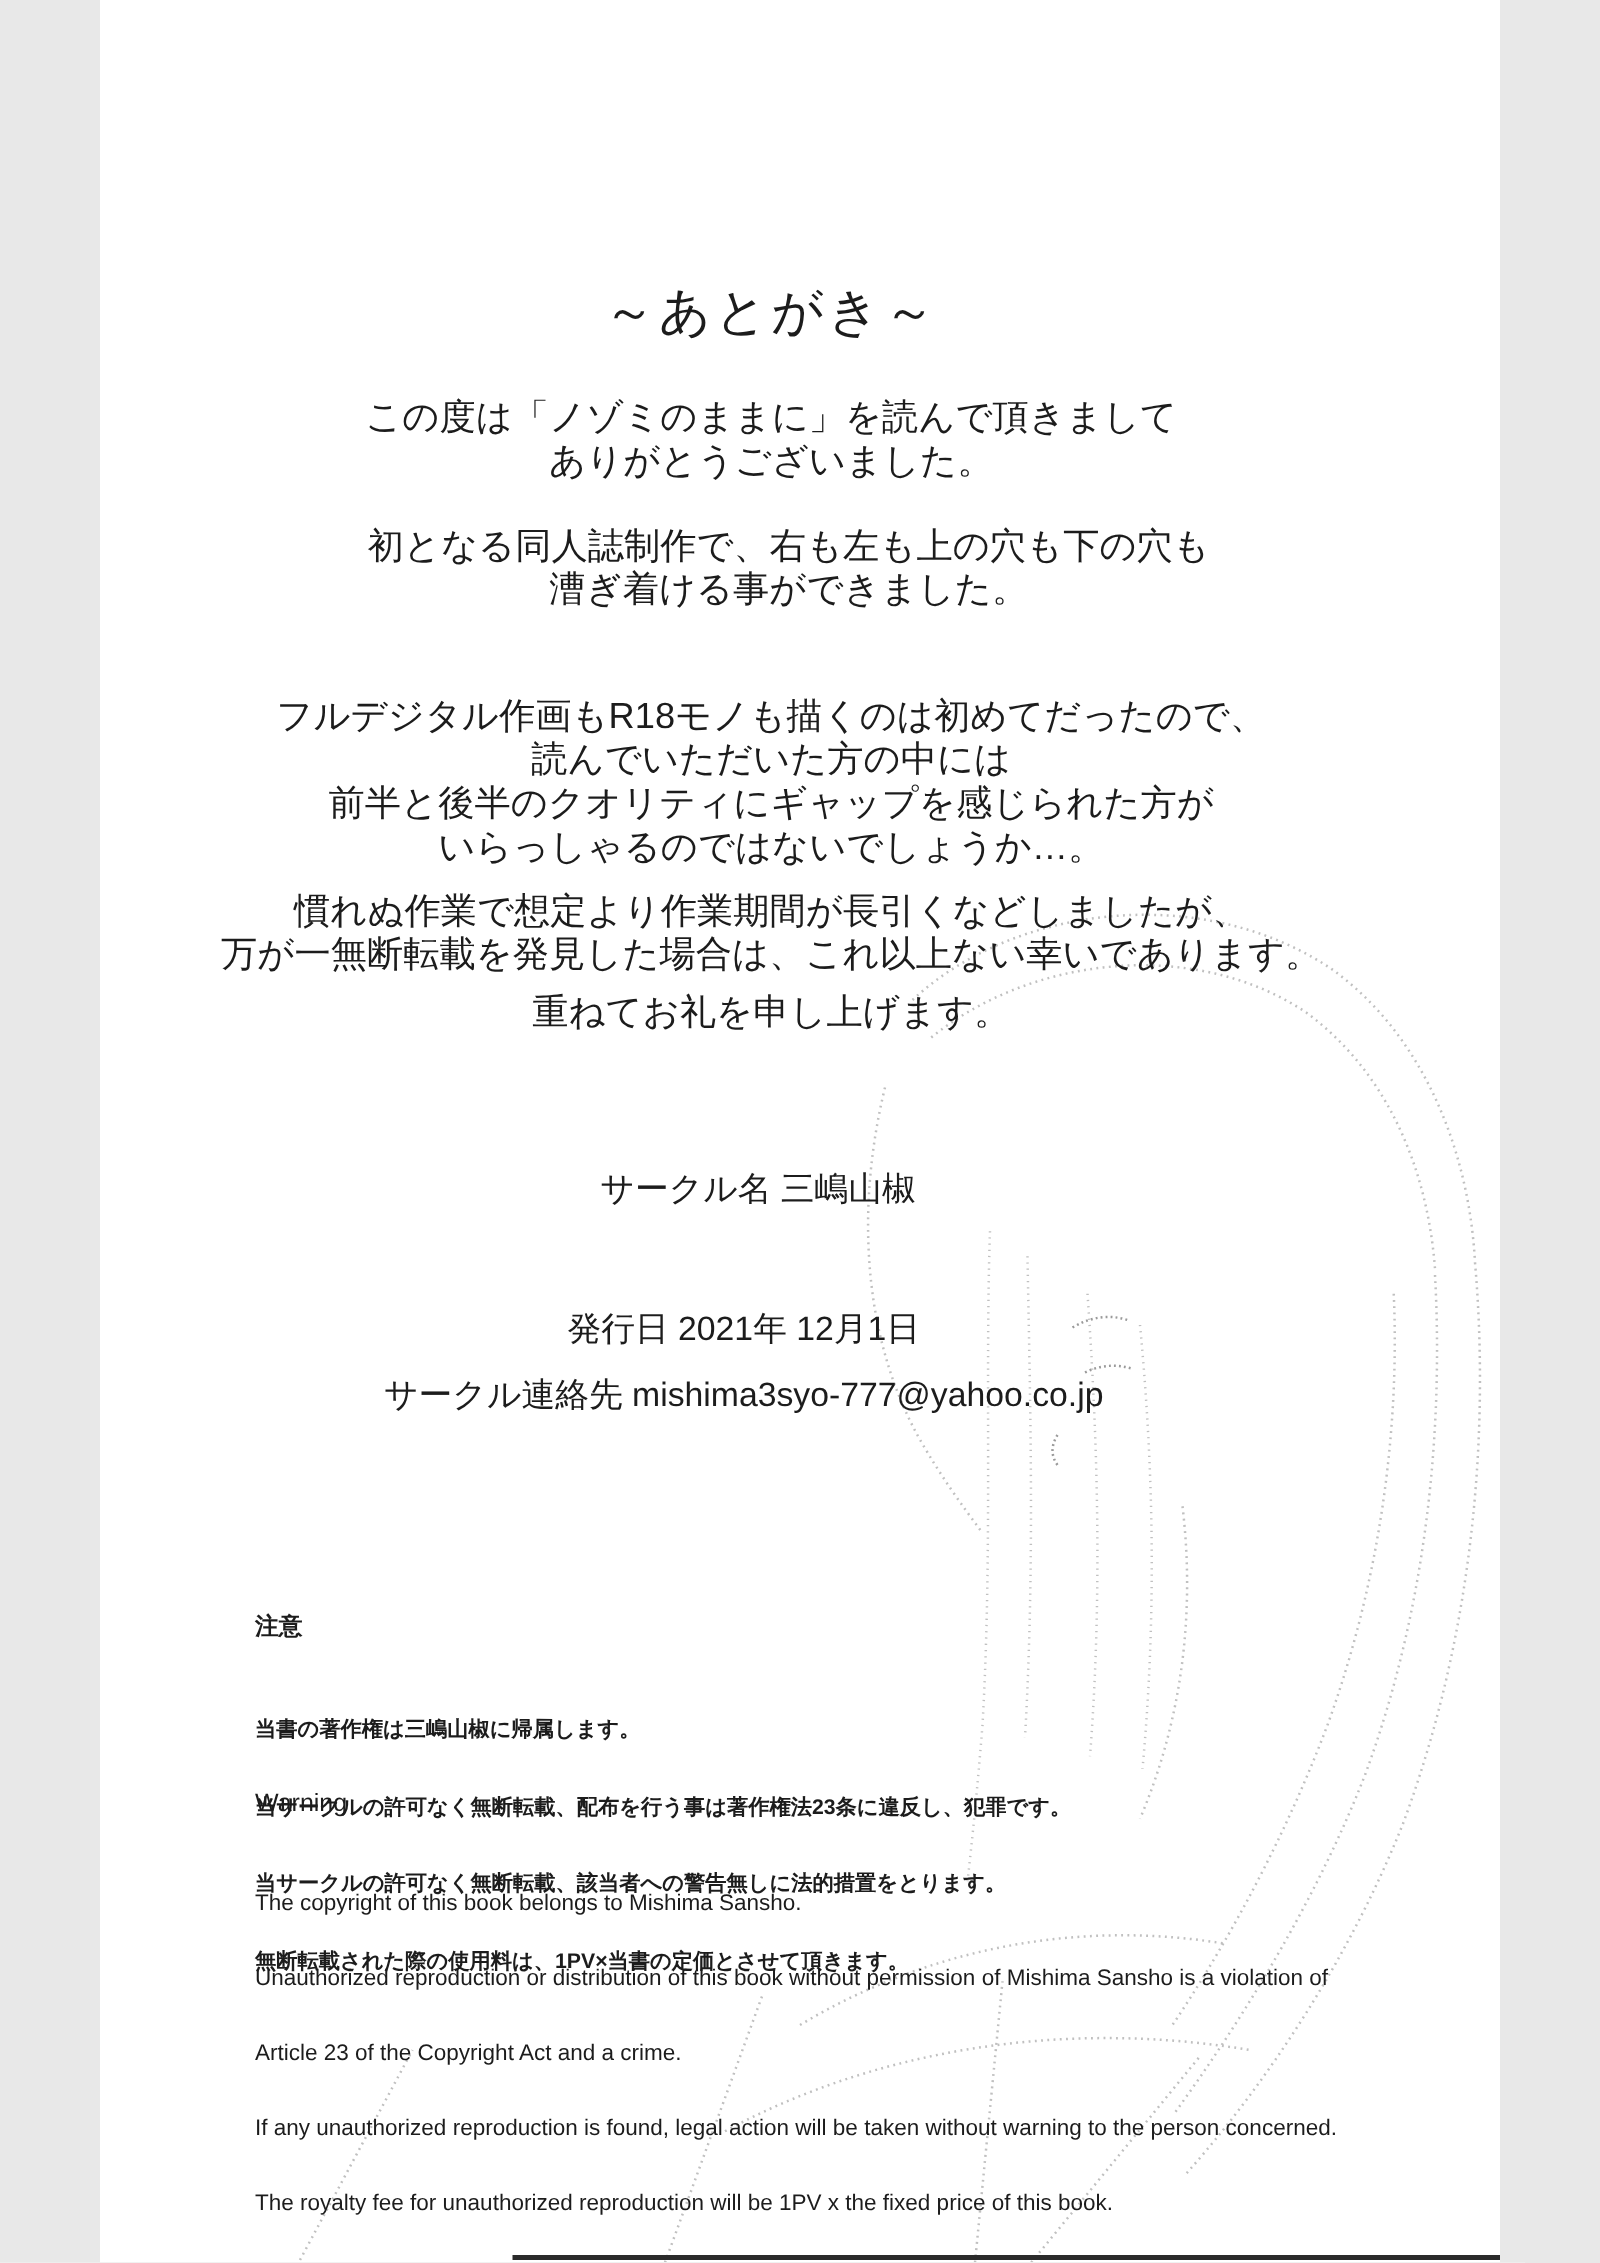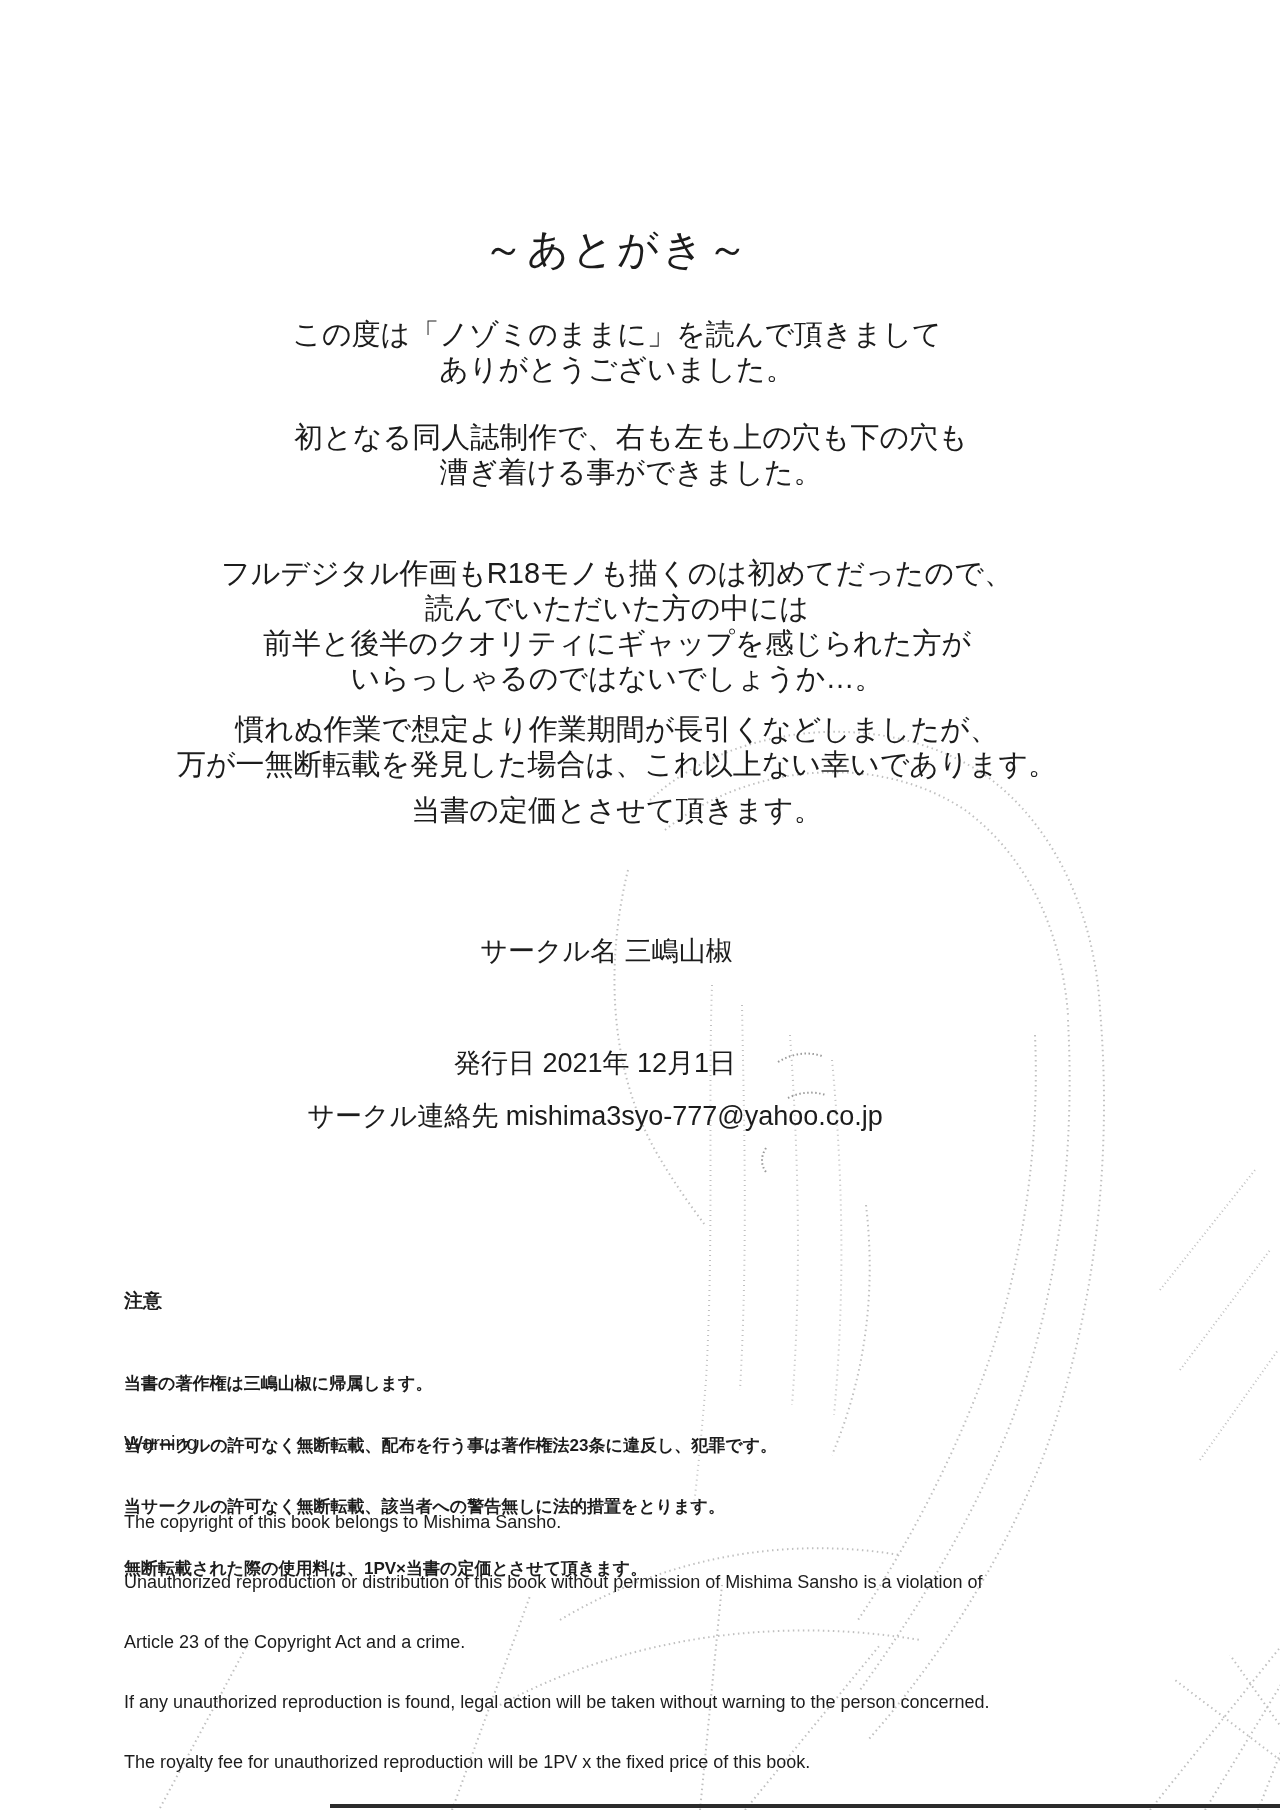--- a/index.html
+++ b/index.html
@@ -1,18 +1,18 @@
 <!DOCTYPE html>
 <html><head>
 <meta charset="utf-8">
 <style>
   html,body{margin:0;padding:0;background:#e8e8e8;}
   .page{
     position:relative;
-    width:1280px;height:1810px;
+    width:1120px;height:1810px;
     margin:0 auto;
     background:#ffffff;
     overflow:hidden;
     font-family:"Liberation Sans","DejaVu Sans",sans-serif;
     color:#1c1c1c;
   }
   .sketch{position:absolute;left:0;top:0;width:1280px;height:1810px;pointer-events:none;}
   .txt{position:absolute;white-space:pre;}
   .centerblock{
     position:absolute;left:0;right:46px;
@@ -109,21 +109,21 @@
     <div>読んでいただいた方の中には</div>
     <div>前半と後半のクオリティにギャップを感じられた方が</div>
     <div>いらっしゃるのではないでしょうか…。</div>
   </div>
 
   <div class="centerblock para p4">
     <div>慣れぬ作業で想定より作業期間が長引くなどしましたが、</div>
     <div>万が一無断転載を発見した場合は、これ以上ない幸いであります。</div>
   </div>
 
-  <div class="centerblock para p5">当書の定価とさせて頂きます。</div>
+  <div class="centerblock para p5">重ねてお礼を申し上げます。</div>
 
   <div class="centerblock colophon c1">サークル名 三嶋山椒</div>
   <div class="centerblock colophon c2">発行日 2021年 12月1日</div>
   <div class="centerblock colophon c3">サークル連絡先 mishima3syo-777@yahoo.co.jp</div>
 
   <div class="txt notice-head">注意</div>
   <div class="txt notice-lines">
     <div>当書の著作権は三嶋山椒に帰属します。</div>
     <div>当サークルの許可なく無断転載、配布を行う事は著作権法23条に違反し、犯罪です。</div>
     <div>当サークルの許可なく無断転載、該当者への警告無しに法的措置をとります。</div>

